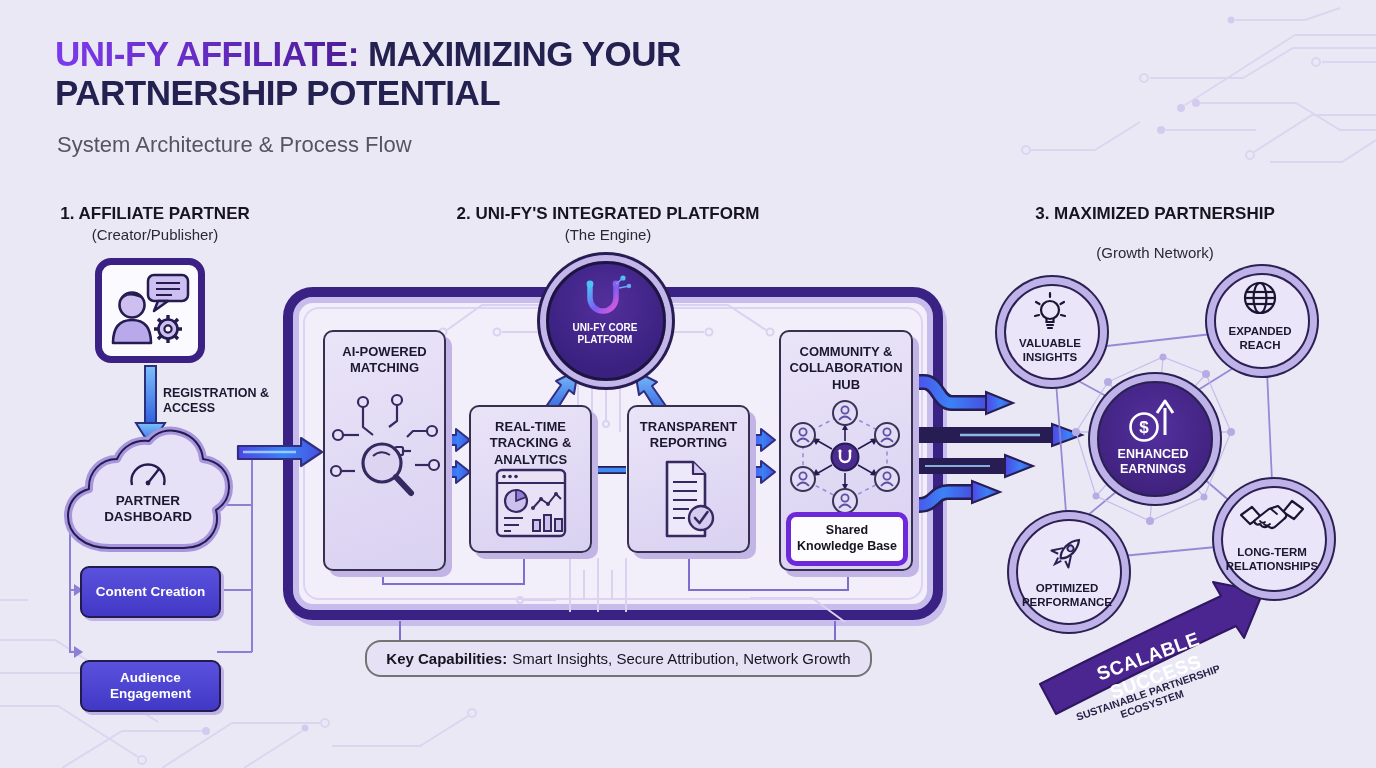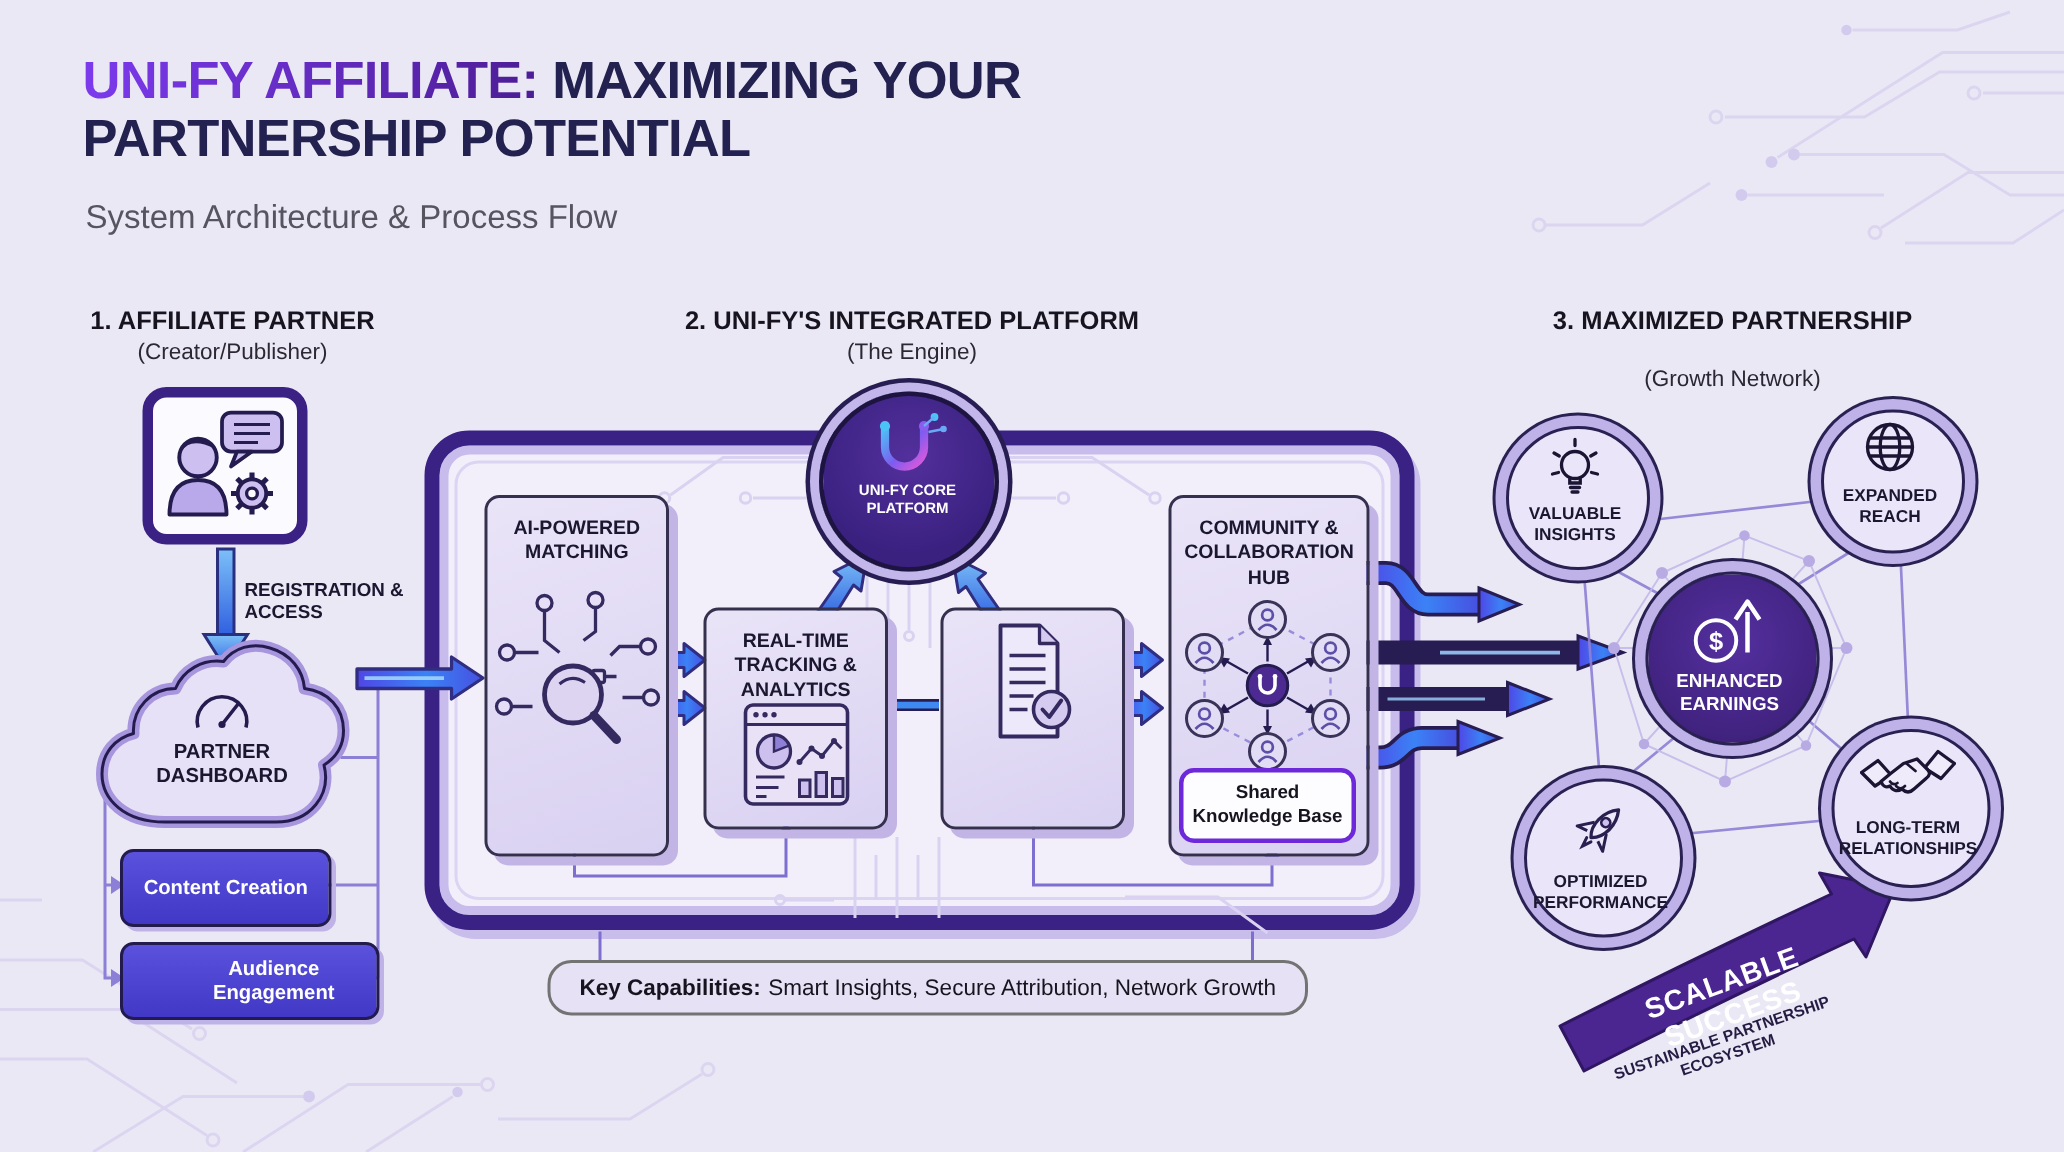--- a/index.html
+++ b/index.html
@@ -29,21 +29,21 @@
       box-shadow:inset 0 0 0 6px #c8bcec, 4px 6px 0 #c9bdec;}
   .platform::after{content:"";position:absolute;inset:10px;border:2px solid #dcd4f3;border-radius:16px;}
   .module{background:linear-gradient(160deg,#eae4f8,#d9d1f1);border:2px solid #35304d;
       border-radius:10px;box-shadow:6px 6px 0 #c2b5e6;}
   .module-title{font-size:13px;font-weight:700;color:#1b1730;text-align:center;line-height:1.25;
       padding:12px 4px 0 4px;}
   .core-circle{left:546px;top:261px;width:114px;height:114px;border-radius:50%;
       background:radial-gradient(circle at 50% 35%,#53309c,#3a2180 70%);
       border:3px solid #1d1442;box-shadow:0 0 0 6px #c3b6ea,0 0 0 9px #271d52;}
   .kb-pill{left:786px;top:512px;width:112px;height:44px;background:#fdfcff;border-radius:10px;
-      border:3px solid #6d28d9;display:flex;align-items:center;justify-content:center;
+      border:5px solid #6d28d9;display:flex;align-items:center;justify-content:center;
       font-size:12.5px;font-weight:700;color:#17141f;text-align:center;line-height:1.25;}
   .keycap{left:365px;top:640px;width:503px;height:33px;background:#e7e1f6;
       border:2px solid #737373;border-radius:16px;display:flex;align-items:center;
       justify-content:center;font-size:15px;color:#17141f;}
   .keycap b{font-weight:800;margin-right:5px;}
   .g-circle{border-radius:50%;background:#eae5f8;
       box-shadow:0 0 0 7px #bfb2e8,0 0 0 9px #2a2153;border:2px solid #2a2153;}
   .g-circle.dark{background:radial-gradient(circle at 50% 40%,#54309f,#40227e 75%);}
   .rot-label{position:absolute;font-weight:800;text-align:center;}
 </style>
@@ -278,21 +278,21 @@
           <path d="M0 -14 L0 -9 M0 14 L0 9 M-14 0 L-9 0 M14 0 L9 0 M-10 -10 L-6.5 -6.5 M10 10 L6.5 6.5 M-10 10 L-6.5 6.5 M10 -10 L6.5 -6.5"></path>
         </g>
         <circle cx="0" cy="0" r="9.5" fill="#cdbff0" stroke="#241b4f" stroke-width="2.6"></circle>
         <circle cx="0" cy="0" r="3.6" fill="#fbfaff" stroke="#241b4f" stroke-width="2.2"></circle>
       </g>
     </svg>
   </div>
   <div class="abs lbl" style="left:163px;top:386px;width:110px;font-size:12.5px;text-align:left;">REGISTRATION &amp; ACCESS</div>
   <div class="abs lbl" style="left:94px;top:493px;width:108px;font-size:13.5px;z-index:3;">PARTNER DASHBOARD</div>
   <div class="abs mini-btn" style="top:566px;z-index:3;">Content Creation</div>
-  <div class="abs mini-btn" style="top:628px;z-index:3;padding-left:32px;">Audience Engagement</div>
+  <div class="abs mini-btn" style="top:660px;z-index:3;">Audience Engagement</div>
 
   <div class="abs module" style="left:323px;top:330px;width:119px;height:237px;z-index:3;">
     <div class="module-title">AI-POWERED MATCHING</div>
     <svg width="119" height="160" viewBox="0 0 119 160" style="margin-top:8px;">
       <g stroke="#342a60" stroke-width="2.2" fill="none">
         <path d="M38 22 L38 42 L48 50"></path>
           <path d="M72 20 L72 36 L64 42"></path>
         <path d="M18 50 L34 50"></path>
           <path d="M102 46 L88 46 L82 52"></path>
         <path d="M16 86 L30 86"></path>
@@ -333,20 +333,21 @@
         <rect x="62" y="52" width="7" height="11"></rect>
           <rect x="73" y="47" width="7" height="16"></rect>
           <rect x="84" y="51" width="7" height="12"></rect>
       </g>
       <path d="M33 50 L52 50 M33 57 L48 57" stroke="#342a60" stroke-width="2"></path>
       <path d="M33 63 L40 63" stroke="#342a60" stroke-width="2"></path>
     </svg>
   </div>
 
   <div class="abs module" style="left:627px;top:405px;width:119px;height:144px;z-index:3;">
+    <div class="module-title">TRANSPARENT REPORTING</div>
     <svg width="119" height="90" viewBox="0 0 119 90" style="margin-top:4px;">
       <path d="M38 6 L64 6 L76 18 L76 80 L38 80 Z" fill="#eee9fa" stroke="#342a60" stroke-width="2.6" stroke-linejoin="round"></path>
       <path d="M64 6 L64 18 L76 18" fill="#d5caf0" stroke="#342a60" stroke-width="2.2" stroke-linejoin="round"></path>
       <path d="M44 26 L68 26 M44 35 L68 35 M44 44 L68 44 M44 53 L60 53 M44 62 L56 62" stroke="#342a60" stroke-width="2.2"></path>
       <circle cx="72" cy="62" r="12" fill="#d5caf0" stroke="#342a60" stroke-width="2.4"></circle>
       <path d="M66 62 L70.5 67 L78.5 56" fill="none" stroke="#342a60" stroke-width="2.6" stroke-linecap="round" stroke-linejoin="round"></path>
     </svg>
   </div>
 
   <div class="abs module" style="left:779px;top:330px;width:130px;height:237px;z-index:3;">

